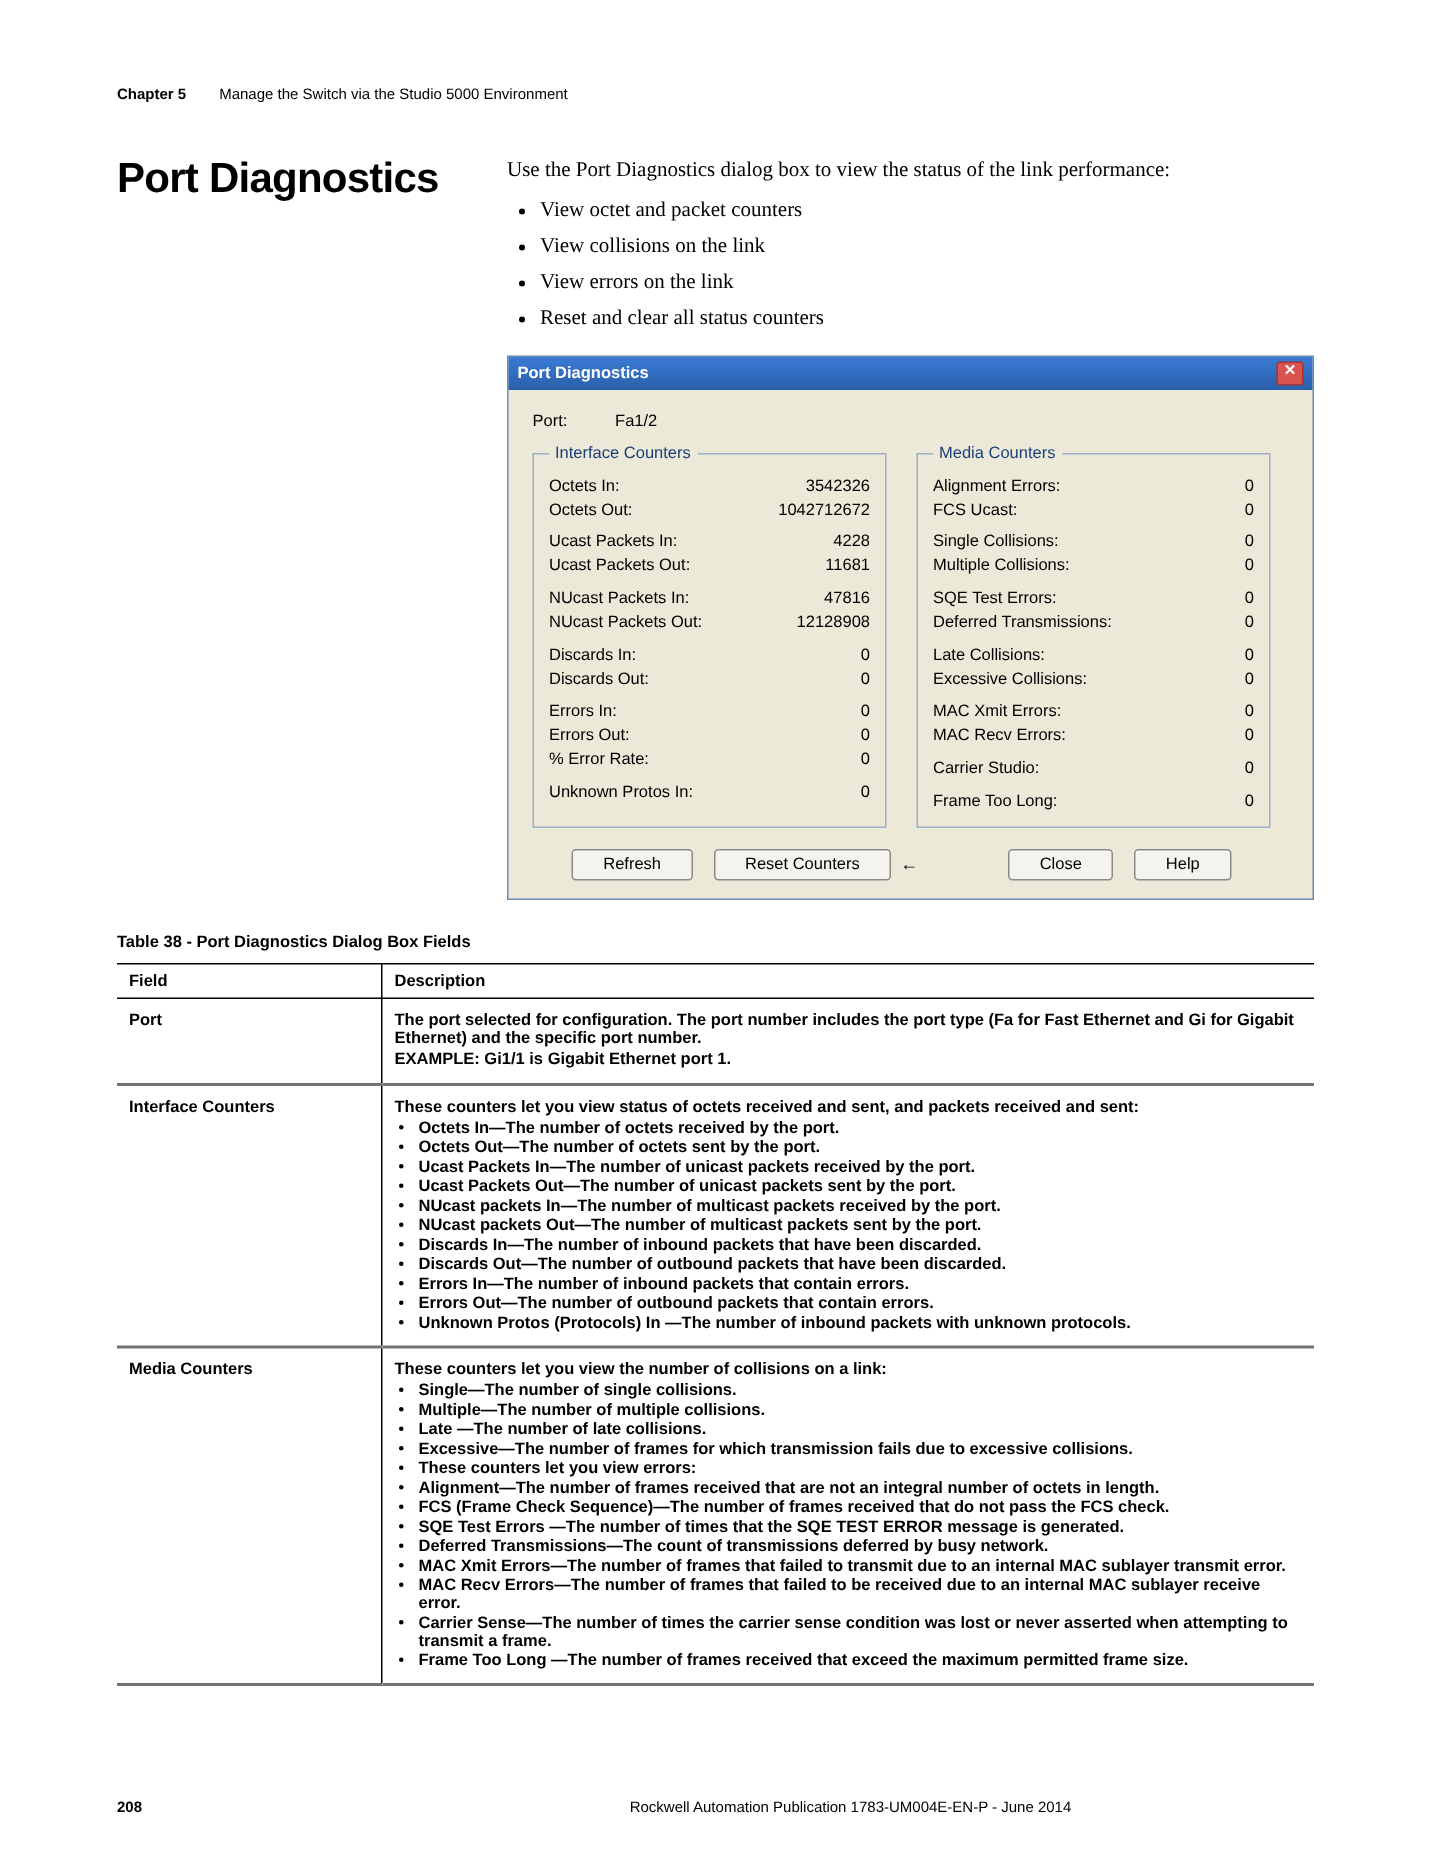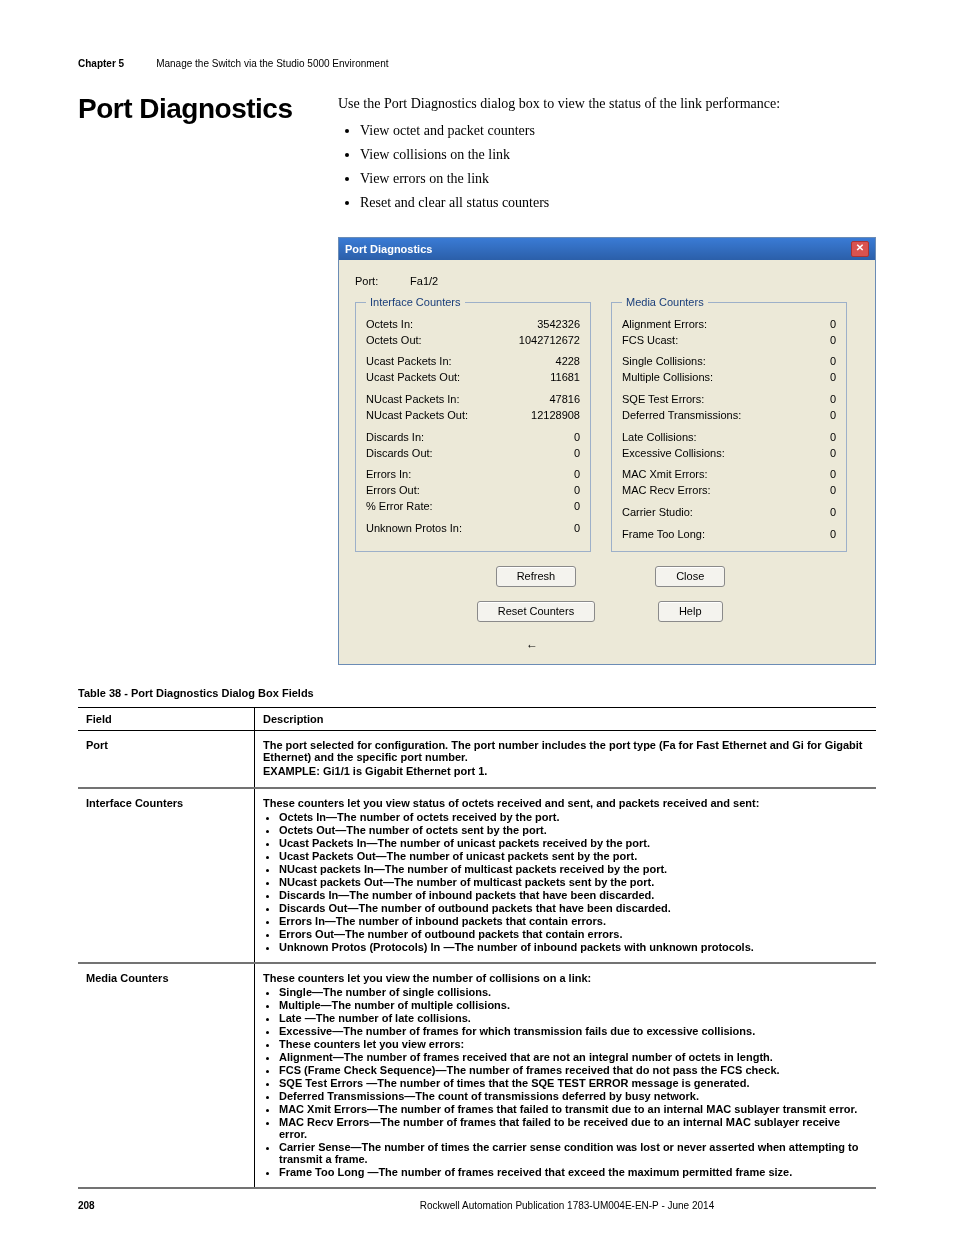--- a/index.html
+++ b/index.html
@@ -14,22 +14,22 @@
     padding: 58px 78px 40px 78px;
     box-sizing: border-box;
     width: 954px;
     position: relative;
     min-height: 1235px;
   }
   .header-line {
     font-size: 10px;
     font-weight: bold;
     display: flex;
-    gap: 32px;
-    margin-bottom: 24px;
+    gap: 22px;
+    margin-bottom: 34px;
   }
   .header-line .chap { }
   .header-line .sub { font-weight: normal; }
   .main-row {
     display: flex;
     gap: 30px;
   }
   .left-col {
     width: 230px;
     flex-shrink: 0;
@@ -39,21 +39,21 @@
     font-size: 28px;
     font-weight: 900;
     letter-spacing: -0.5px;
   }
   .right-col {
     flex: 1;
     font-family: Georgia, "Times New Roman", serif;
     font-size: 14px;
     line-height: 1.5;
   }
-  .bullets { margin: 6px 0 24px 22px; padding: 0; list-style: disc; }
+  .bullets { margin: 6px 0 14px 22px; padding: 0; list-style: disc; }
   .bullets li { margin: 3px 0; }
 
   
   .dialog-wrap {
     margin-top: 4px;
     font-family: Tahoma, Arial, sans-serif;
   }
   .dialog {
     border: 1px solid #6b8cb5;
     background: #ece9d8;
@@ -100,21 +100,21 @@
   .kv { display: flex; justify-content: space-between; margin: 1px 0; }
   .kv.gap-above { margin-top: 7px; }
   .kv .k { }
   .kv .v { text-align: right; min-width: 80px; }
   .btnrow {
     display: flex;
     gap: 60px;
     margin-top: 14px;
     justify-content: center;
   }
-  .btnpair { display:flex; gap:14px; align-items:center;flex-direction:column; }
+  .btnpair { display:flex; gap:14px; align-items:center; }
   .wbtn {
     background: #f4f3ee;
     border: 1px solid #8a8a8a;
     border-radius: 3px;
     padding: 2px 20px;
     font-size: 11px;
     box-shadow: inset 0 1px 0 #fff;
   }
   .arrow-icon {
     font-size: 12px;

